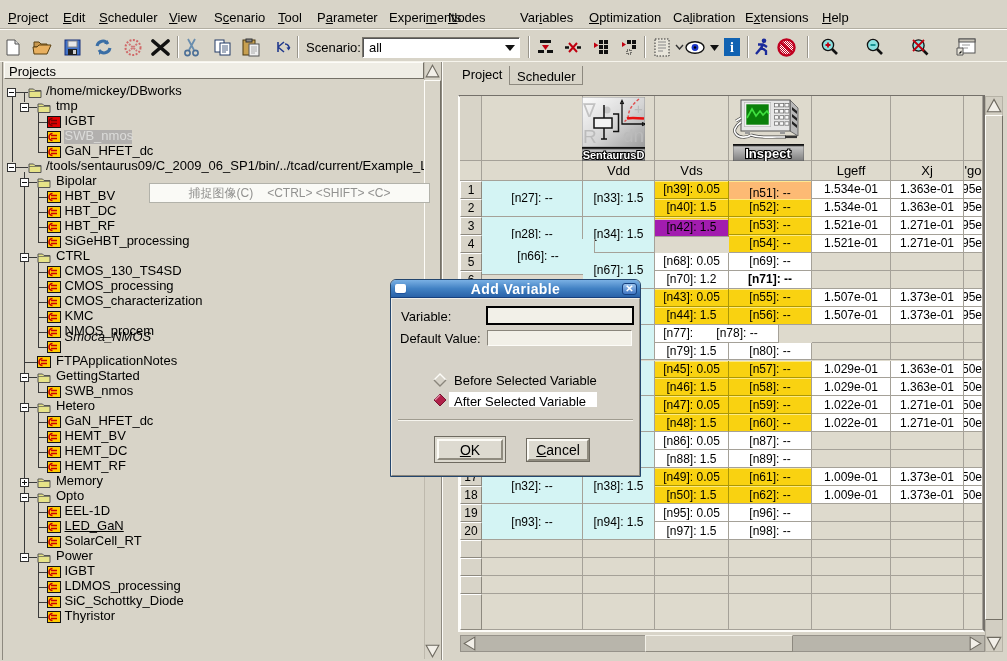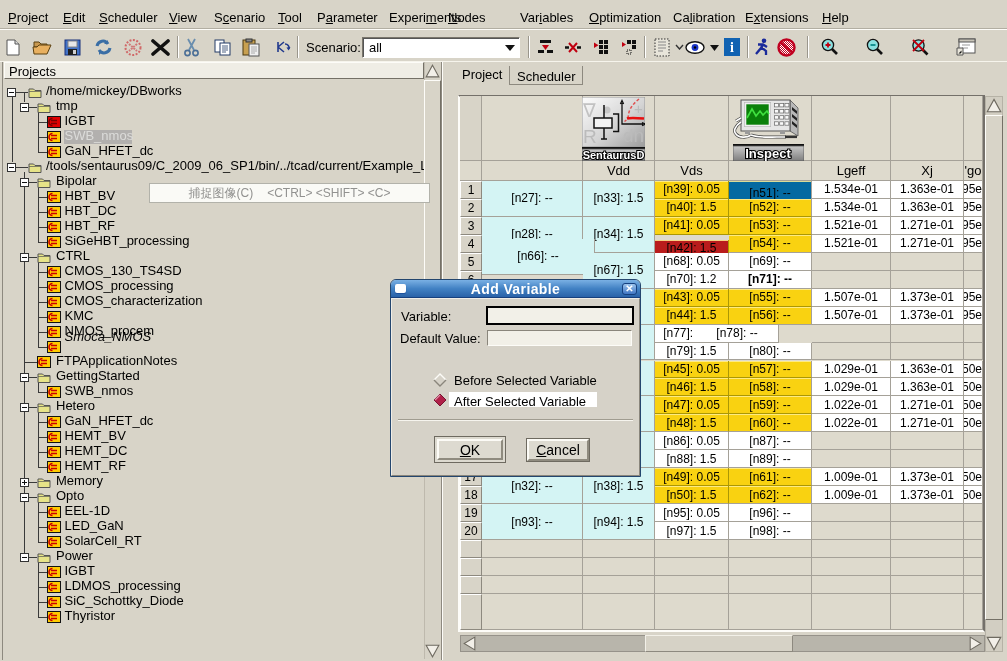--- a/index.html
+++ b/index.html
@@ -418,21 +418,21 @@
       <path d="M5.5,2.5 a3,3 0 0 0 0,7" fill="none" stroke="#c00" stroke-width="1.6"></path>
       <path d="M4,4.5 h6 M4,7.5 h6" stroke="#c00" stroke-width="1.5"></path>
     </svg>
 <div class="tr" style="left:64.5px;top:503.0px;">EEL-1D</div>
 <div class="tl" style="left:37.5px;top:527.0px;width:9.5px;height:1px;"></div>
 <svg class="abs" style="left:47.0px;top:521.0px;" width="14" height="12" viewBox="0 0 14 12">
       <rect x="0.5" y="0.5" width="13" height="11" fill="#fc0" stroke="#111"></rect>
       <path d="M5.5,2.5 a3,3 0 0 0 0,7" fill="none" stroke="#c00" stroke-width="1.6"></path>
       <path d="M4,4.5 h6 M4,7.5 h6" stroke="#c00" stroke-width="1.5"></path>
     </svg>
-<div class="tr" style="left:64.5px;top:518.0px;">LED_GaN</div>
+<div class="tr" style="left:64.5px;top:518.0px;text-decoration:underline;">LED_GaN</div>
 <div class="tl" style="left:37.5px;top:542.0px;width:9.5px;height:1px;"></div>
 <svg class="abs" style="left:47.0px;top:536.0px;" width="14" height="12" viewBox="0 0 14 12">
       <rect x="0.5" y="0.5" width="13" height="11" fill="#fc0" stroke="#111"></rect>
       <path d="M5.5,2.5 a3,3 0 0 0 0,7" fill="none" stroke="#c00" stroke-width="1.6"></path>
       <path d="M4,4.5 h6 M4,7.5 h6" stroke="#c00" stroke-width="1.5"></path>
     </svg>
 <div class="tr" style="left:64.5px;top:533.0px;">SolarCell_RT</div>
 <div class="tl" style="left:28.5px;top:557.0px;width:8.5px;height:1px;"></div>
 <svg class="abs" style="left:19.5px;top:552.5px;" width="9" height="9" viewBox="0 0 9 9">
       <rect x="0.5" y="0.5" width="8" height="8" fill="#fff" stroke="#333"></rect>
@@ -537,41 +537,41 @@
 <div class="cell" style="left:583.00px;top:360.50px;width:72.00px;height:35.90px;background:#d4f4f4;"></div>
 <div class="cell" style="left:482.00px;top:396.40px;width:101.00px;height:35.90px;background:#d4f4f4;"></div>
 <div class="cell" style="left:583.00px;top:396.40px;width:72.00px;height:35.90px;background:#d4f4f4;"></div>
 <div class="cell" style="left:482.00px;top:432.30px;width:101.00px;height:35.90px;background:#d4f4f4;"></div>
 <div class="cell" style="left:583.00px;top:432.30px;width:72.00px;height:35.90px;background:#d4f4f4;"></div>
 <div class="cell" style="left:482.00px;top:468.20px;width:101.00px;height:35.90px;background:#d4f4f4;">[n32]: --</div>
 <div class="cell" style="left:583.00px;top:468.20px;width:72.00px;height:35.90px;background:#d4f4f4;">[n38]: 1.5</div>
 <div class="cell" style="left:482.00px;top:504.10px;width:101.00px;height:35.90px;background:#d4f4f4;">[n93]: --</div>
 <div class="cell" style="left:583.00px;top:504.10px;width:72.00px;height:35.90px;background:#d4f4f4;">[n94]: 1.5</div>
 <div class="cell" style="left:655.00px;top:181.00px;width:74.00px;height:17.95px;background:#f9d211;border-right-color:#ab9704;box-shadow:inset 0 1px 0 rgba(255,240,150,0.85);border-bottom-color:#ab9704;">[n39]: 0.05</div>
-<div class="cell" style="left:729.00px;top:181.00px;width:83.00px;height:25px;background:#0369a1;box-shadow:inset 0 1px 0 rgba(255,240,150,0.85);border-bottom-color:#ab9704;">[n51]: --</div>
+<div class="cell" style="left:729.00px;top:181.00px;width:83.00px;height:25px;background:#fdba74;box-shadow:inset 0 1px 0 rgba(255,240,150,0.85);border-bottom-color:#ab9704;">[n51]: --</div>
 <div class="cell" style="left:812.00px;top:181.00px;width:79.00px;height:17.95px;background:#fff;">1.534e-01</div>
 <div class="cell" style="left:891.00px;top:181.00px;width:73.00px;height:17.95px;background:#fff;">1.363e-01</div>
 <div class="cell" style="left:964.00px;top:181.00px;width:19.00px;height:17.95px;background:#fff;justify-content:flex-start;overflow:hidden;">
       <span style="margin-left:-2px;">95e</span>
     </div>
 <div class="cell" style="left:655.00px;top:198.95px;width:74.00px;height:17.95px;background:#f9d211;border-right-color:#ab9704;box-shadow:inset 0 1px 0 rgba(255,240,150,0.85);border-bottom-color:#ab9704;">[n40]: 1.5</div>
 <div class="cell" style="left:729.00px;top:198.95px;width:83.00px;height:17.95px;background:#f9d211;box-shadow:inset 0 1px 0 rgba(255,240,150,0.85);border-bottom-color:#ab9704;">[n52]: --</div>
 <div class="cell" style="left:812.00px;top:198.95px;width:79.00px;height:17.95px;background:#fff;">1.534e-01</div>
 <div class="cell" style="left:891.00px;top:198.95px;width:73.00px;height:17.95px;background:#fff;">1.363e-01</div>
 <div class="cell" style="left:964.00px;top:198.95px;width:19.00px;height:17.95px;background:#fff;justify-content:flex-start;overflow:hidden;">
       <span style="margin-left:-2px;">95e</span>
     </div>
 <div class="cell" style="left:655.00px;top:216.90px;width:74.00px;height:17.95px;background:#f9d211;border-right-color:#ab9704;box-shadow:inset 0 1px 0 rgba(255,240,150,0.85);border-bottom-color:#ab9704;">[n41]: 0.05</div>
 <div class="cell" style="left:729.00px;top:216.90px;width:83.00px;height:17.95px;background:#f9d211;box-shadow:inset 0 1px 0 rgba(255,240,150,0.85);border-bottom-color:#ab9704;">[n53]: --</div>
 <div class="cell" style="left:812.00px;top:216.90px;width:79.00px;height:17.95px;background:#fff;">1.521e-01</div>
 <div class="cell" style="left:891.00px;top:216.90px;width:73.00px;height:17.95px;background:#fff;">1.271e-01</div>
 <div class="cell" style="left:964.00px;top:216.90px;width:19.00px;height:17.95px;background:#fff;justify-content:flex-start;overflow:hidden;">
       <span style="margin-left:-2px;">95e</span>
     </div>
-<div class="cell" style="left:655.00px;top:240px;width:74.00px;height:17.95px;background:#b91c1c;border-right-color:#ab9704;box-shadow:inset 0 1px 0 rgba(255,240,150,0.85);">[n42]: 1.5</div>
+<div class="cell" style="left:655.00px;top:219px;width:74.00px;height:17.95px;background:#a21caf;border-right-color:#ab9704;box-shadow:inset 0 1px 0 rgba(255,240,150,0.85);">[n42]: 1.5</div>
 <div class="cell" style="left:729.00px;top:234.85px;width:83.00px;height:17.95px;background:#f9d211;box-shadow:inset 0 1px 0 rgba(255,240,150,0.85);">[n54]: --</div>
 <div class="cell" style="left:812.00px;top:234.85px;width:79.00px;height:17.95px;background:#fff;">1.521e-01</div>
 <div class="cell" style="left:891.00px;top:234.85px;width:73.00px;height:17.95px;background:#fff;">1.271e-01</div>
 <div class="cell" style="left:964.00px;top:234.85px;width:19.00px;height:17.95px;background:#fff;justify-content:flex-start;overflow:hidden;">
       <span style="margin-left:-2px;">95e</span>
     </div>
 <div class="cell" style="left:655.00px;top:252.80px;width:74.00px;height:17.95px;background:#fff;">[n68]: 0.05</div>
 <div class="cell" style="left:729.00px;top:252.80px;width:83.00px;height:17.95px;background:#fff;">[n69]: --</div>
 <div class="cell" style="left:812.00px;top:252.80px;width:79.00px;height:17.95px;background:#dedacd;"></div>
 <div class="cell" style="left:891.00px;top:252.80px;width:73.00px;height:17.95px;background:#dedacd;"></div>

